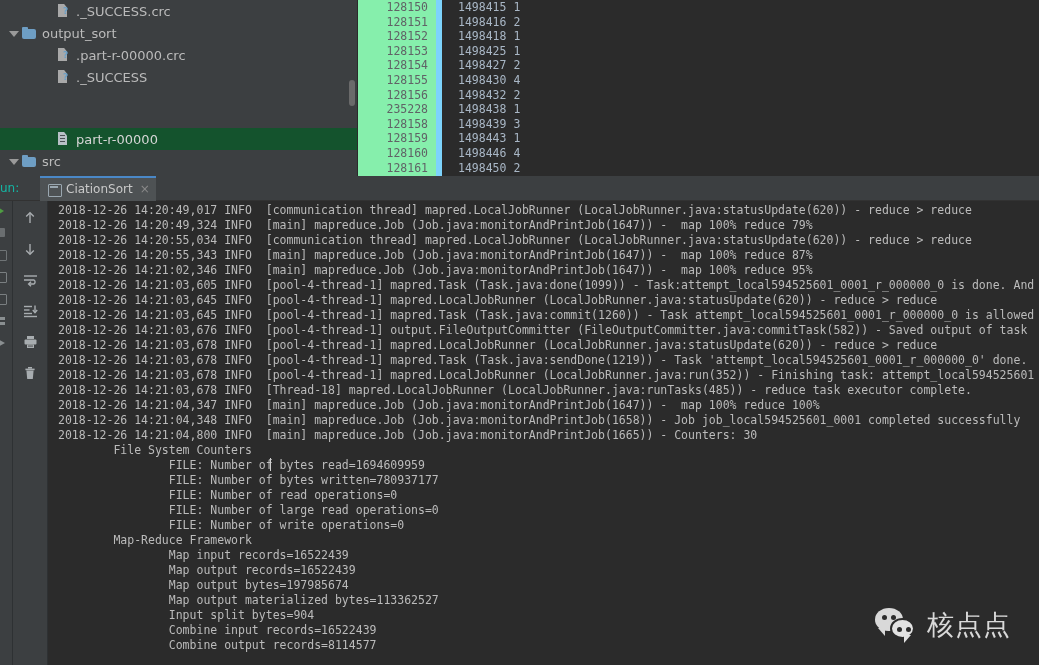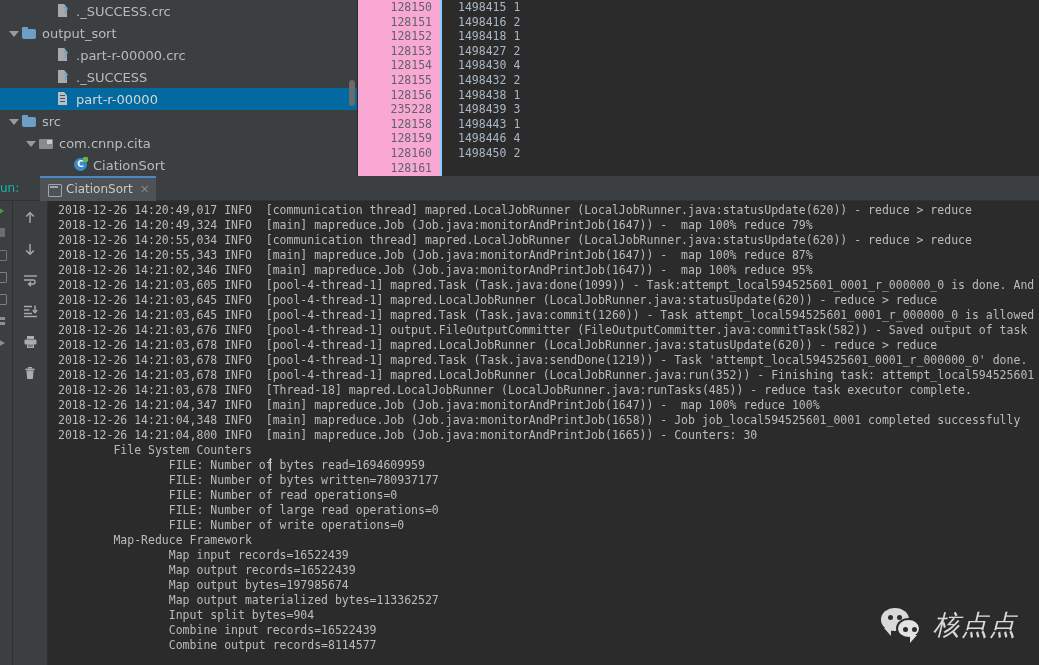--- a/index.html
+++ b/index.html
@@ -21,21 +21,21 @@
   #project-tree {
     width: 358px; height: 176px; background: #3c3f41;
     position: relative; overflow: hidden;
     border-right: 1px solid #2b2b2b;
   }
   .tree-row {
     height: 22px; display: flex; align-items: center;
     font-size: 13px; color: #bbbbbb; white-space: nowrap;
     padding-right: 6px;
   }
-  .tree-row.selected { background: #0369a1; color: #d6d6d6; }
+  .tree-row.selected { background: #14532d; color: #d6d6d6; margin-top: 40px; }
   .tw { width: 11px; height: 11px; flex: 0 0 11px; margin-right: 2px;
         position: relative; }
   .tw.open::after {
     content: ""; position: absolute; left: 1px; top: 3px;
     border-left: 5px solid transparent; border-right: 5px solid transparent;
     border-top: 6px solid #9a9a9a;
   }
   .ticon { width: 16px; height: 16px; flex: 0 0 16px; margin-right: 5px;
            position: relative; }
   
@@ -96,22 +96,22 @@
   }
 
   
   #editor-pane {
     flex: 1; height: 176px; background: #2b2b2b;
     position: relative; overflow: hidden;
     font-family: "DejaVu Sans Mono", "Liberation Mono", monospace;
   }
   #gutter {
     position: absolute; left: 0; top: 0; width: 84px; height: 176px;
-    background: #f9a8d4;
-    border-right: 2px solid #7dd3fc;
+    background: #86efac;
+    border-right: 6px solid #7dd3fc;
   }
   .gline {
     height: 14.6px; line-height: 14.6px; font-size: 11.5px;
     color: #606366; text-align: right; padding-right: 8px;
     font-family: "DejaVu Sans Mono", "Liberation Mono", monospace;
   }
   #code-lines {
     position: absolute; left: 86px; top: 0; right: 0; height: 176px;
   }
   .cline {
@@ -218,23 +218,23 @@
     color: #bbbbbb; white-space: pre; padding-left: 10px;
     font-family: "DejaVu Sans Mono", "Liberation Mono", monospace;
   }
   #caret {
     position: absolute; left: 222px; top: 257px; width: 1px; height: 13px;
     background: #cfcfcf;
   }
 
   
   #watermark {
-    position: absolute; right: 22px; bottom: 22px;
+    position: absolute; right: 28px; bottom: 22px;
     display: flex; align-items: center; gap: 10px;
-    opacity: 0.92; pointer-events: none; font-style: italic;
+    opacity: 0.92; pointer-events: none;
   }
   #wechat-icon { width: 42px; height: 34px; position: relative; }
   #wechat-icon .bub1 {
     position: absolute; left: 0; top: 0; width: 28px; height: 23px;
     background: #e8e8e8; border-radius: 50% 50% 48% 48%;
   }
   #wechat-icon .bub1::after {
     content: ""; position: absolute; left: 3px; bottom: -5px;
     border-left: 7px solid transparent; border-right: 0 solid transparent;
     border-top: 8px solid #e8e8e8;
@@ -326,20 +326,21 @@
           <div class="gline">235228</div>
           <div class="gline">128158</div>
           <div class="gline">128159</div>
           <div class="gline">128160</div>
           <div class="gline">128161</div>
         </div>
       <div id="code-lines">
           <div class="cline">1498415 1</div>
           <div class="cline">1498416 2</div>
           <div class="cline">1498418 1</div>
+          <div class="cline">1498425 1</div>
           <div class="cline">1498427 2</div>
           <div class="cline">1498430 4</div>
           <div class="cline">1498432 2</div>
           <div class="cline">1498438 1</div>
           <div class="cline">1498439 3</div>
           <div class="cline">1498443 1</div>
           <div class="cline">1498446 4</div>
           <div class="cline">1498450 2</div>
         </div>
       <div id="editor-vscroll"></div>

